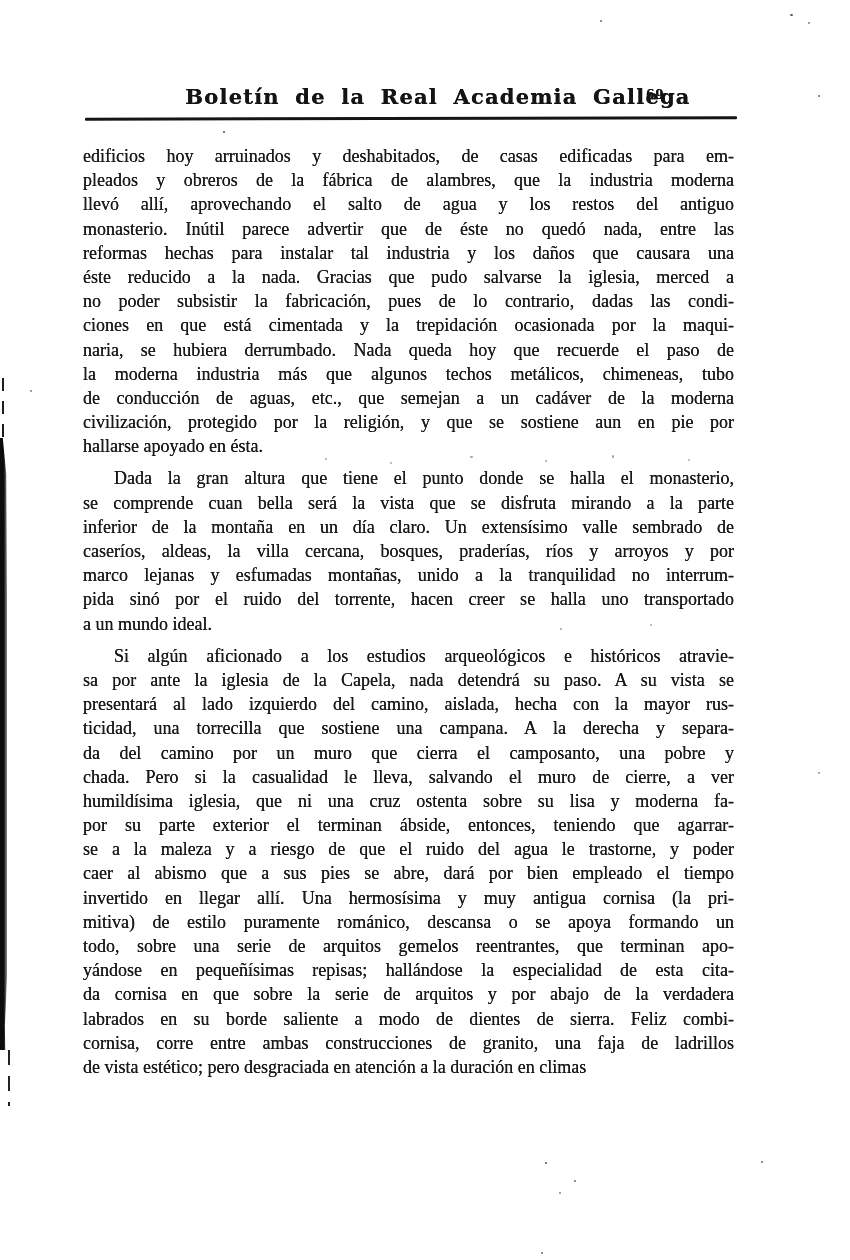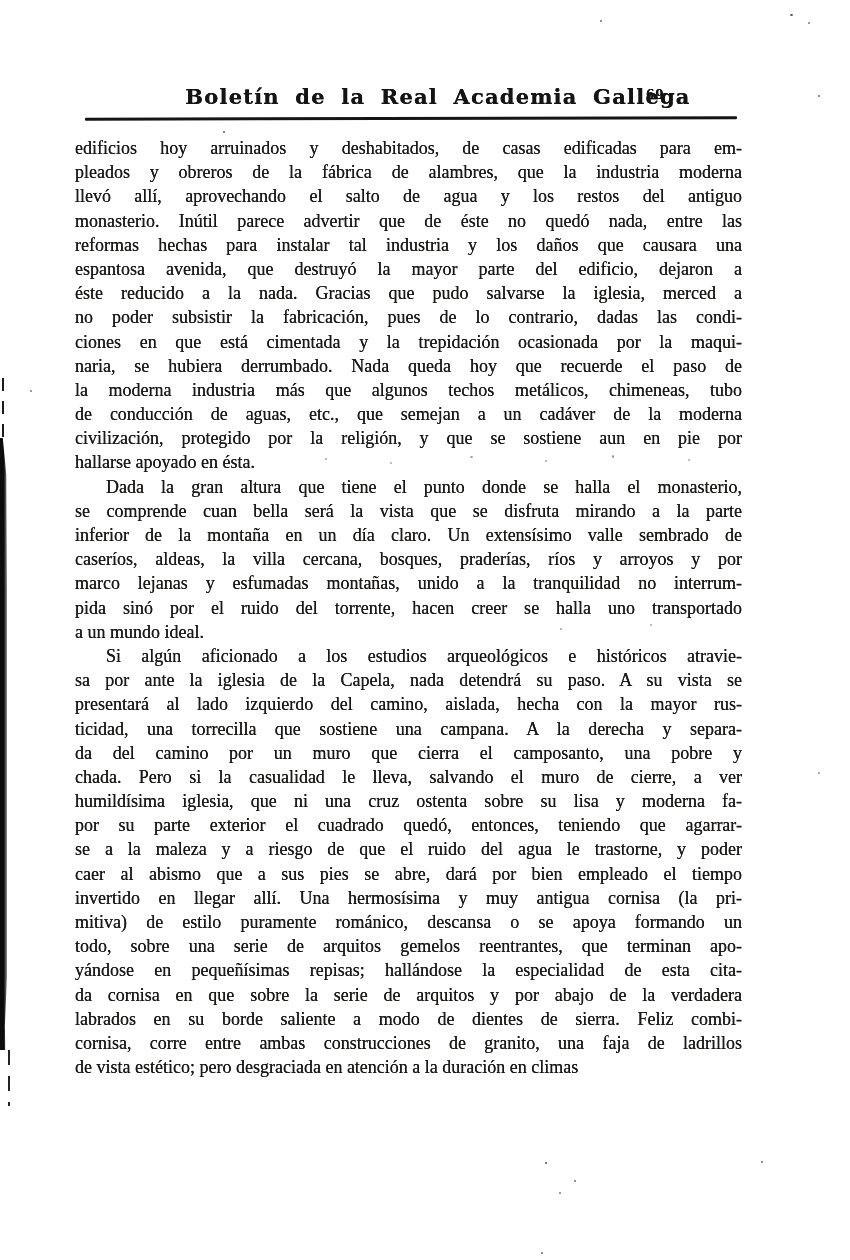--- a/index.html
+++ b/index.html
@@ -50,21 +50,21 @@
   
   .body-text {
     position: absolute;
     left: 75px; top: 136px;
     width: 667px;
     font-size: 18px;
     line-height: 24.2px;
     color: #1b1a18;
     text-shadow: 0 0 0.45px #1b1a18;
   }
-  .paragraph { margin: 0; }
+  .paragraph { margin: 8px; }
   .line {
     height: 24.2px;
     overflow: hidden;
     text-align: justify;
     text-align-last: justify;
   }
   .line.last { text-align-last: left; }
   .line.indent { text-indent: 31px; }
 
   
@@ -97,21 +97,20 @@
 <div class="page-number">69</div>
 <div class="head-rule"></div>
 
 <div class="body-text" id="body-text">
     <div class="paragraph">
       <div class="line">edificios hoy arruinados y deshabitados, de casas edificadas para em-</div>
       <div class="line">pleados y obreros de la fábrica de alambres, que la industria moderna</div>
       <div class="line">llevó allí, aprovechando el salto de agua y los restos del antiguo</div>
       <div class="line">monasterio. Inútil parece advertir que de éste no quedó nada, entre las</div>
       <div class="line">reformas hechas para instalar tal industria y los daños que causara una</div>
-      <div class="line">espantosa avenida, que destruyó la mayor parte del edificio, dejaron a</div>
       <div class="line">éste reducido a la nada. Gracias que pudo salvarse la iglesia, merced a</div>
       <div class="line">no poder subsistir la fabricación, pues de lo contrario, dadas las condi-</div>
       <div class="line">ciones en que está cimentada y la trepidación ocasionada por la maqui-</div>
       <div class="line">naria, se hubiera derrumbado. Nada queda hoy que recuerde el paso de</div>
       <div class="line">la moderna industria más que algunos techos metálicos, chimeneas, tubo</div>
       <div class="line">de conducción de aguas, etc., que semejan a un cadáver de la moderna</div>
       <div class="line">civilización, protegido por la religión, y que se sostiene aun en pie por</div>
       <div class="line last">hallarse apoyado en ésta.</div>
     </div>
     <div class="paragraph">
@@ -124,21 +123,21 @@
       <div class="line last">a un mundo ideal.</div>
     </div>
     <div class="paragraph">
       <div class="line indent">Si algún aficionado a los estudios arqueológicos e históricos atravie-</div>
       <div class="line">sa por ante la iglesia de la Capela, nada detendrá su paso. A su vista se</div>
       <div class="line">presentará al lado izquierdo del camino, aislada, hecha con la mayor rus-</div>
       <div class="line">ticidad, una torrecilla que sostiene una campana. A la derecha y separa-</div>
       <div class="line">da del camino por un muro que cierra el camposanto, una pobre y</div>
       <div class="line">chada. Pero si la casualidad le lleva, salvando el muro de cierre, a ver</div>
       <div class="line">humildísima iglesia, que ni una cruz ostenta sobre su lisa y moderna fa-</div>
-      <div class="line">por su parte exterior el cuadrado quedó, entonces, teniendo que agarrar-</div>
+      <div class="line">por su parte exterior el terminan ábside, entonces, teniendo que agarrar-</div>
       <div class="line">se a la maleza y a riesgo de que el ruido del agua le trastorne, y poder</div>
       <div class="line">caer al abismo que a sus pies se abre, dará por bien empleado el tiempo</div>
       <div class="line">invertido en llegar allí. Una hermosísima y muy antigua cornisa (la pri-</div>
       <div class="line">mitiva) de estilo puramente románico, descansa o se apoya formando un</div>
       <div class="line">todo, sobre una serie de arquitos gemelos reentrantes, que terminan apo-</div>
       <div class="line">yándose en pequeñísimas repisas; hallándose la especialidad de esta cita-</div>
       <div class="line">da cornisa en que sobre la serie de arquitos y por abajo de la verdadera</div>
       <div class="line">labrados en su borde saliente a modo de dientes de sierra. Feliz combi-</div>
       <div class="line">cornisa, corre entre ambas construcciones de granito, una faja de ladrillos</div>
       <div class="line last">de vista estético; pero desgraciada en atención a la duración en climas</div>

